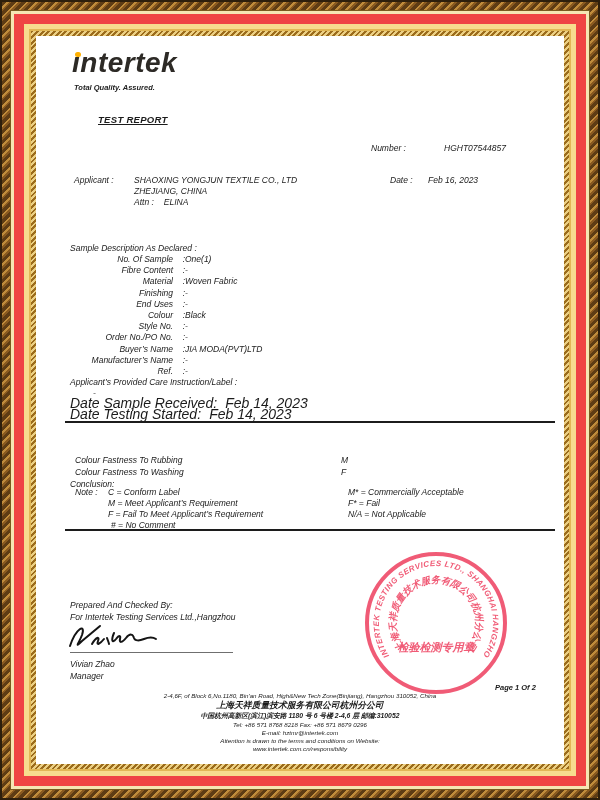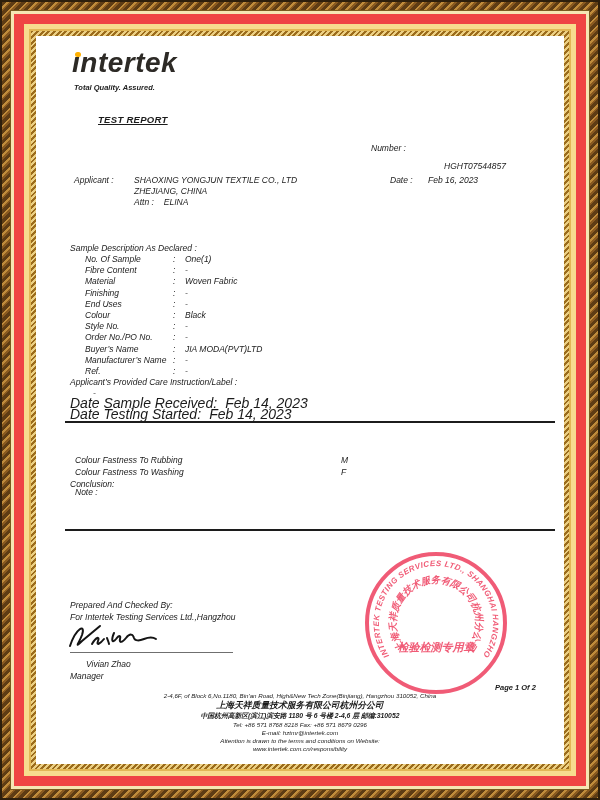--- a/index.html
+++ b/index.html
@@ -20,33 +20,33 @@
   
   .logo{left:36px;top:12px;}
   .logo-text{font-size:28px;font-weight:700;letter-spacing:0.5px;color:#2d2a26;line-height:30px;position:relative;display:inline-block;}
   .logo-dot{position:absolute;left:3px;top:3.5px;width:5.5px;height:5.5px;border-radius:50%;background:#ffb000;}
   .tagline{left:38px;top:46px;font-size:7.5px;font-weight:700;color:#222;}
 
   .report-title{left:50px;top:78px;font-size:9.5px;font-weight:700;text-decoration:underline;letter-spacing:0.3px;margin-left:12px;}
 
   
   .num-label{left:335px;top:107px;}
-  .num-value{left:408px;top:107px;margin-top:18px;}
+  .num-value{left:408px;top:107px;}
   .date-label{left:354px;top:139px;}
   .date-value{left:392px;top:139px;}
 
   
   .app-label{left:38px;top:139px;}
   .app-block{left:98px;top:139px;}
   .attn-gap{display:inline-block;width:10px;}
 
   
   .sample-title{left:34px;top:207px;}
   .sample-rows{left:49px;top:218px;}
-  .srow{display:flex;font-size:8.5px;line-height:11.2px;white-space:nowrap;}
+  .srow{display:flex;font-size:8.5px;line-height:11.2px;white-space:nowrap;text-align:right;}
   .slabel{min-width:88px;}
   .scolon{width:12px;}
   .care-title{left:34px;top:341px;}
   .care-val{left:57px;top:352px;}
   .drow{display:flex;font-size:14px;line-height:11.4px;white-space:nowrap;}
   .dlabel{min-width:103px;}
   .dates{left:34px;top:362px;}
 
   .hr1{left:29px;top:385px;width:490px;height:2.4px;background:#1c1c1c;}
   .hr2{left:29px;top:493px;width:490px;height:2.4px;background:#1c1c1c;}
@@ -62,21 +62,21 @@
   .note-left div{font-size:8.5px;line-height:11px;white-space:nowrap;}
   .note-left div:last-child{margin-left:3px;}
   .note-right{left:312px;top:451px;}
   .note-right div{font-size:8.5px;line-height:11px;white-space:nowrap;}
 
   
   .prep1{left:34px;top:564px;}
   .prep2{left:34px;top:575.5px;}
   .sig-svg{left:30px;top:584px;}
   .sig-line{left:34px;top:616px;width:163px;height:1.4px;background:#6f6f6f;}
-  .sig-name{left:50px;top:623px;text-align:right;}
+  .sig-name{left:34px;top:623px;text-align:right;}
   .sig-role{left:34px;top:634.5px;}
 
   
   .stamp{left:327px;top:514px;width:146px;height:146px;mix-blend-mode:multiply;opacity:0.85;}
 
   .page-num{left:459px;top:647px;font-size:7.5px;font-weight:700;}
 
   
   .footer{left:0;right:0;top:656px;text-align:center;}
   .footer div{white-space:nowrap;}
@@ -194,20 +194,31 @@
 
           <div class="abs hr1"></div>
 
           <div class="abs t conc-title">Conclusion:</div>
           <span class="abs t conc-test1">Colour Fastness To Rubbing</span>
           <span class="abs t conc-res1">M</span>
           <span class="abs t conc-test2">Colour Fastness To Washing</span>
           <span class="abs t conc-res2">F</span>
 
           <span class="abs t note-label">Note :</span>
+          <div class="abs note-left">
+            <div>C = Conform Label</div>
+            <div>M = Meet Applicant’s Requirement</div>
+            <div>F = Fail To Meet Applicant’s Requirement</div>
+            <div># = No Comment</div>
+          </div>
+          <div class="abs note-right">
+            <div>M* = Commercially Acceptable</div>
+            <div>F* = Fail</div>
+            <div>N/A = Not Applicable</div>
+          </div>
 
           <div class="abs hr2"></div>
 
           <div class="abs t prep1">Prepared And Checked By:</div>
           <div class="abs t prep2">For Intertek Testing Services Ltd.,Hangzhou</div>
           <svg class="abs sig-svg" width="115" height="34" viewBox="0 0 115 34">
             <g fill="none" stroke="#141414" stroke-width="2" stroke-linecap="round">
               <path d="M4 26 C10 8, 20 3, 16 15 C13 23, 8 29, 16 21 L34 6"></path>
               <path d="M26 24 C30 17, 34 16, 32 21 C30 26, 34 24, 38 19"></path>
               <path d="M41 18 c1 3, 2 5, 2 6"></path>

